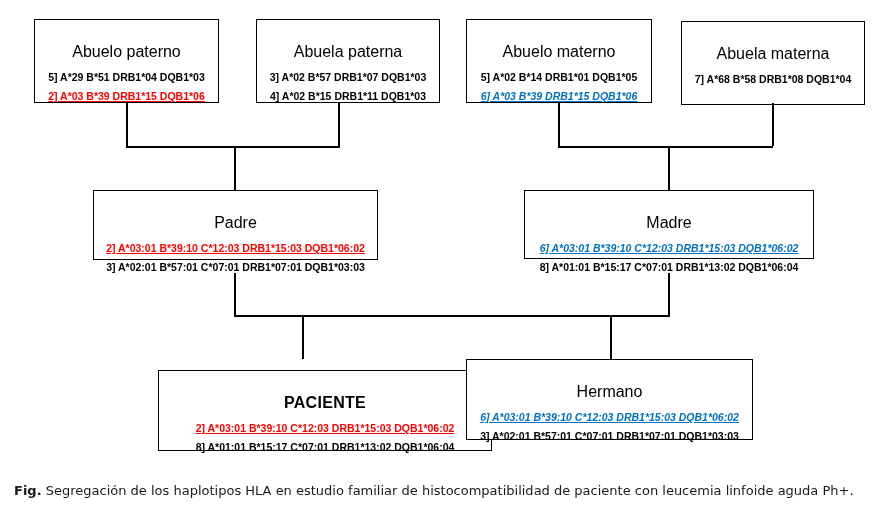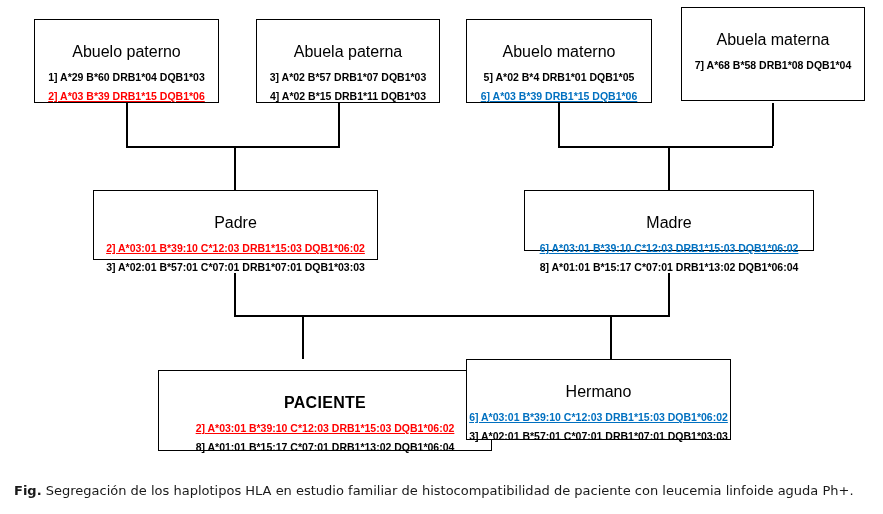--- a/index.html
+++ b/index.html
@@ -9,93 +9,93 @@
   }
   .box {
     position:absolute; box-sizing:border-box; border:1.5px solid #000;
     background:#fff; display:flex; flex-direction:column; align-items:center;
     padding-top:22px;
   }
   .box-title { font-size:16px; color:#000; line-height:20px; margin-bottom:6px; white-space:nowrap; }
   .box-title.bold { font-weight:bold; letter-spacing:0.3px; }
   .hla-line { font-size:10.5px; font-weight:bold; color:#000; line-height:19px; white-space:nowrap; }
   .hla-line[data-style="red"]  { color:#FF0000; text-decoration:underline; }
-  .hla-line[data-style="blue"] { color:#0070C0; text-decoration:underline; }
+  .hla-line[data-style="blue"] { color:#0070C0; text-decoration:underline;font-style:italic; }
   .vline, .hline { position:absolute; background:#000; }
   .vline { width:1.5px; }
   .hline { height:1.5px; }
   .caption {
     position:absolute; left:14px; top:482px; width:862px;
     font-family:"DejaVu Sans", sans-serif; font-size:13px; line-height:18px; color:#1a1a1a;
   }
   .caption .lbl { font-weight:bold; }
 </style>
 </head>
 <body>
 
 <div class="canvas">
 
   <div class="box" style="left:34px;top:19px;width:185px;height:84px">
     <div class="box-title">Abuelo paterno</div>
-    <div class="hla-line" data-style="black">1] A*29 B*60 DRB1*04 DQB1*03</div>
+    <div class="hla-line" data-style="black">5] A*29 B*51 DRB1*04 DQB1*03</div>
     <div class="hla-line" data-style="red">2] A*03 B*39 DRB1*15 DQB1*06</div>
   </div>
 
   <div class="box" style="left:256px;top:19px;width:184px;height:84px">
     <div class="box-title">Abuela paterna</div>
     <div class="hla-line" data-style="black">3] A*02 B*57 DRB1*07 DQB1*03</div>
     <div class="hla-line" data-style="black">4] A*02 B*15 DRB1*11 DQB1*03</div>
   </div>
 
   <div class="box" style="left:466px;top:19px;width:186px;height:84px">
     <div class="box-title">Abuelo materno</div>
-    <div class="hla-line" data-style="black">5] A*02 B*4 DRB1*01 DQB1*05</div>
+    <div class="hla-line" data-style="black">5] A*02 B*14 DRB1*01 DQB1*05</div>
     <div class="hla-line" data-style="blue">6] A*03 B*39 DRB1*15 DQB1*06</div>
   </div>
 
-  <div class="box" style="left:681px;top:7px;width:184px;height:94px">
+  <div class="box" style="left:681px;top:21px;width:184px;height:84px">
     <div class="box-title">Abuela materna</div>
     <div class="hla-line" data-style="black">7] A*68 B*58 DRB1*08 DQB1*04</div>
   </div>
 
   <div class="vline" style="left:126px;top:103px;height:43px"></div>
   <div class="vline" style="left:338px;top:103px;height:43px"></div>
   <div class="hline" style="left:126px;top:146px;width:214px"></div>
   <div class="vline" style="left:234px;top:146px;height:44px"></div>
 
   <div class="vline" style="left:558px;top:103px;height:43px"></div>
   <div class="vline" style="left:772px;top:103px;height:43px"></div>
   <div class="hline" style="left:558px;top:146px;width:215px"></div>
   <div class="vline" style="left:668px;top:146px;height:44px"></div>
 
   <div class="box" style="left:93px;top:190px;width:285px;height:70px">
     <div class="box-title">Padre</div>
     <div class="hla-line" data-style="red">2] A*03:01 B*39:10 C*12:03 DRB1*15:03 DQB1*06:02</div>
     <div class="hla-line" data-style="black">3] A*02:01 B*57:01 C*07:01 DRB1*07:01 DQB1*03:03</div>
   </div>
 
-  <div class="box" style="left:524px;top:190px;width:290px;height:61px">
+  <div class="box" style="left:524px;top:190px;width:290px;height:69px">
     <div class="box-title">Madre</div>
     <div class="hla-line" data-style="blue">6] A*03:01 B*39:10 C*12:03 DRB1*15:03 DQB1*06:02</div>
     <div class="hla-line" data-style="black">8] A*01:01 B*15:17 C*07:01 DRB1*13:02 DQB1*06:04</div>
   </div>
 
   <div class="vline" style="left:234px;top:273px;height:42px"></div>
   <div class="vline" style="left:668px;top:273px;height:42px"></div>
   <div class="hline" style="left:234px;top:315px;width:436px"></div>
   <div class="vline" style="left:302px;top:315px;height:44px"></div>
   <div class="vline" style="left:610px;top:315px;height:44px"></div>
 
   <div class="box" style="left:158px;top:370px;width:334px;height:81px">
     <div class="box-title bold">PACIENTE</div>
     <div class="hla-line" data-style="red">2] A*03:01 B*39:10 C*12:03 DRB1*15:03 DQB1*06:02</div>
     <div class="hla-line" data-style="black">8] A*01:01 B*15:17 C*07:01 DRB1*13:02 DQB1*06:04</div>
   </div>
 
-  <div class="box" style="left:466px;top:359px;width:265px;height:81px">
+  <div class="box" style="left:466px;top:359px;width:287px;height:81px">
     <div class="box-title">Hermano</div>
     <div class="hla-line" data-style="blue">6] A*03:01 B*39:10 C*12:03 DRB1*15:03 DQB1*06:02</div>
     <div class="hla-line" data-style="black">3] A*02:01 B*57:01 C*07:01 DRB1*07:01 DQB1*03:03</div>
   </div>
 
   <div class="caption"><span class="lbl">Fig.</span><span> Segregación de los haplotipos HLA en estudio familiar de histocompatibilidad de paciente con leucemia linfoide aguda Ph+.</span></div>
 
 </div>
 
 </body></html>

